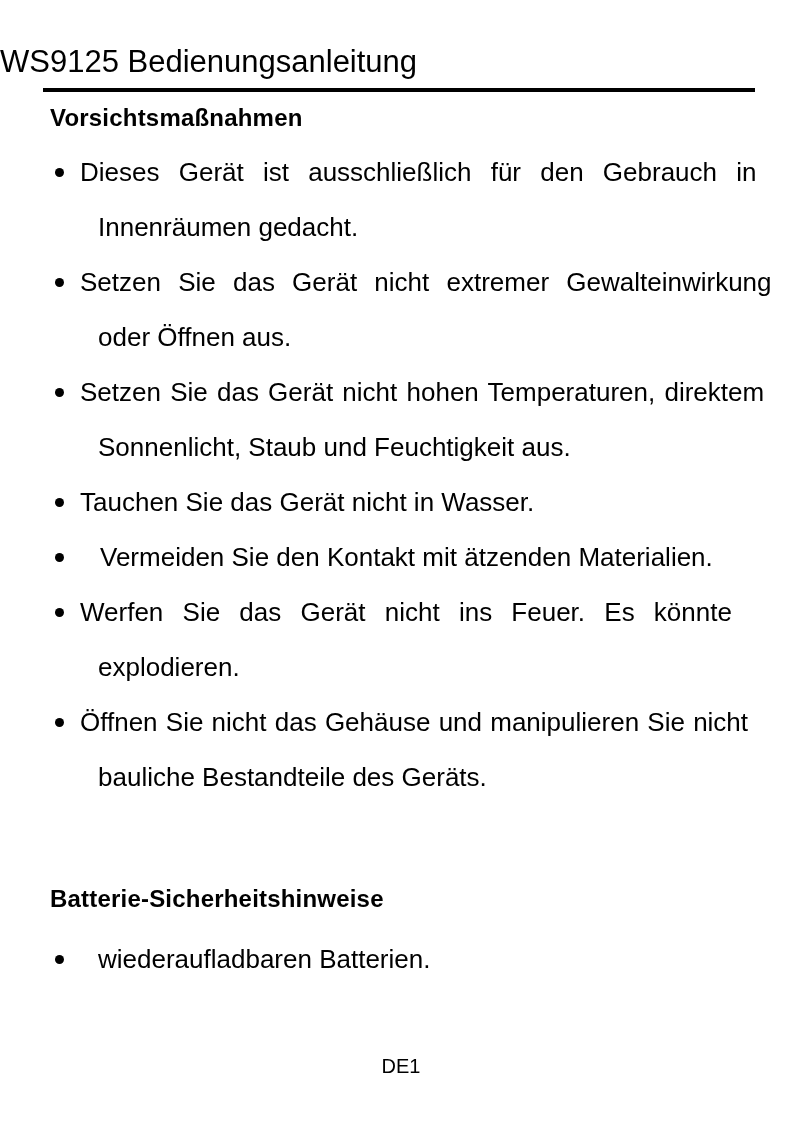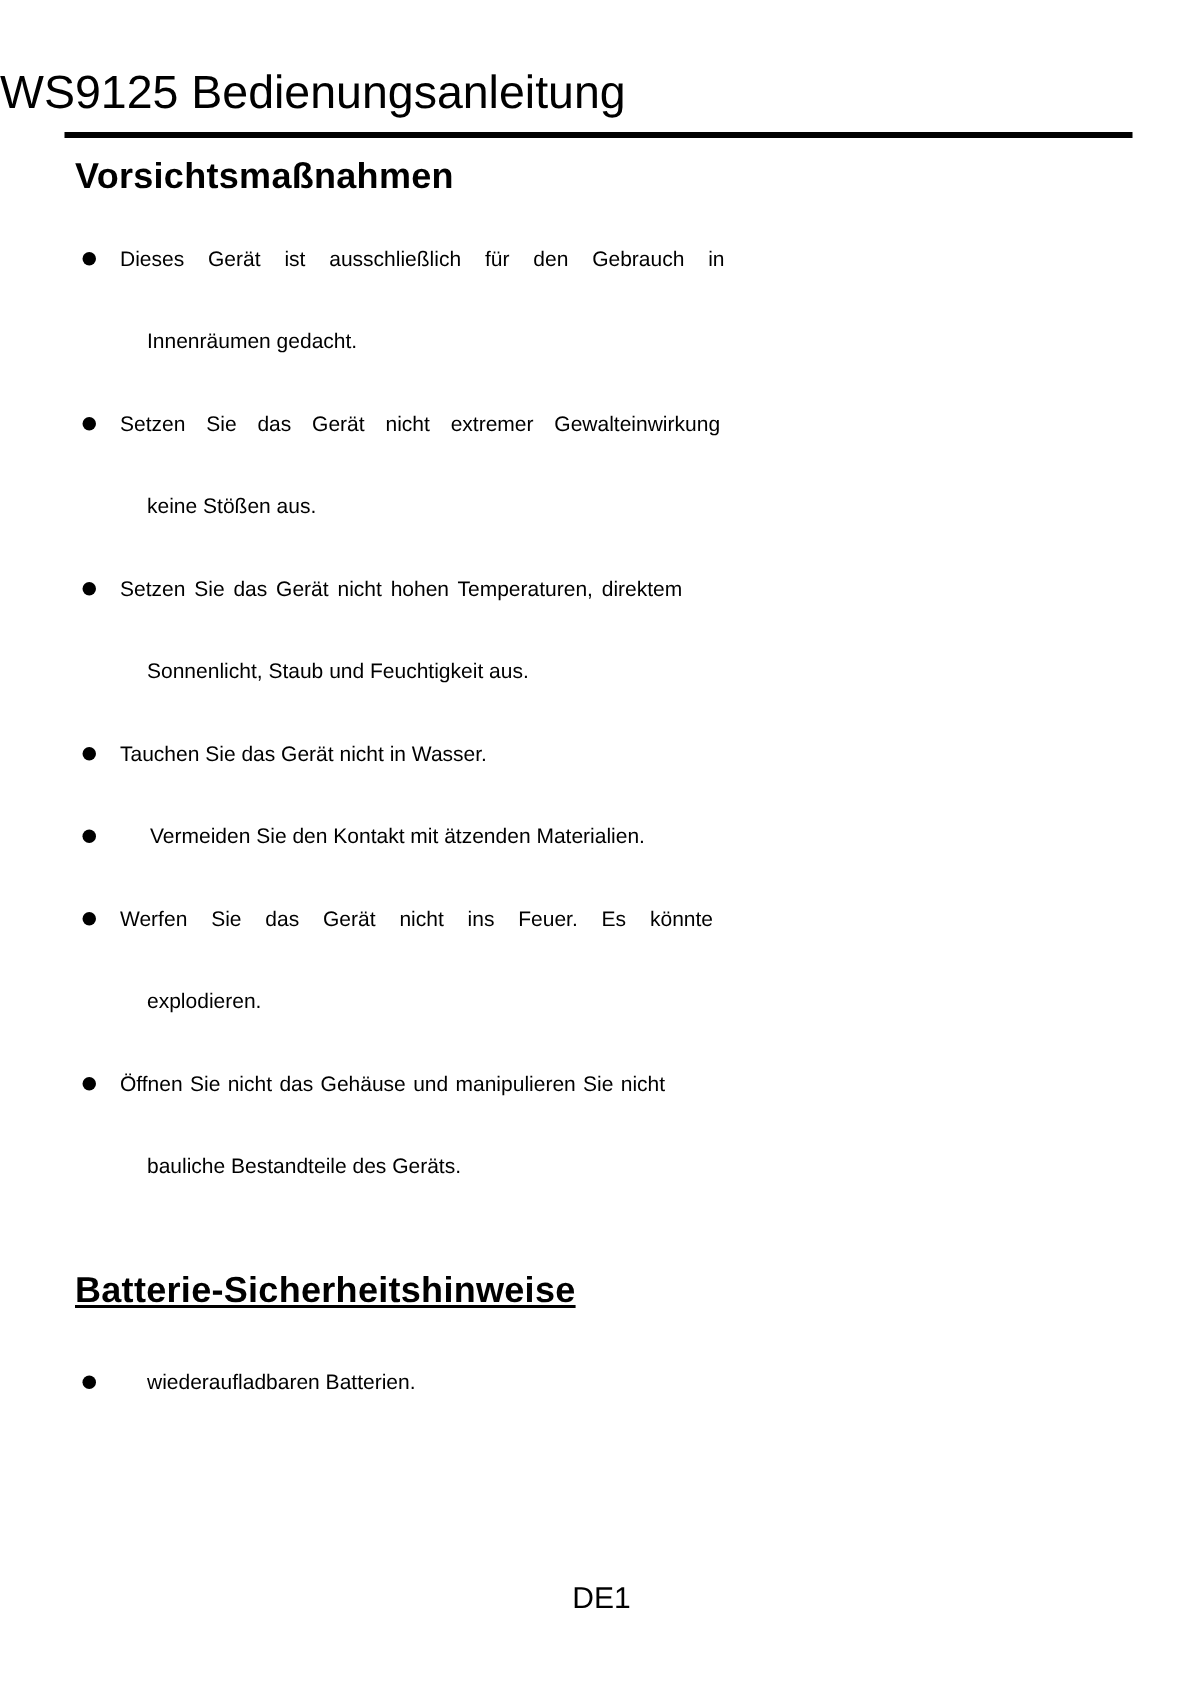--- a/index.html
+++ b/index.html
@@ -23,32 +23,32 @@
     width: 712px; height: 4px; background: #000000;
   }
 
   .content { position: absolute; top: 104px; left: 50px; width: 712px; }
 
   .heading {
     font-size: 24px; line-height: 28px; font-weight: 700;
     margin: 0; letter-spacing: 0.2px;
   }
   .list { margin-top: 13px; }
-  .heading.second { margin-top: 42px; text-decoration: underline; }
+  .heading.second { margin-top: 80px; }
   .list.second { margin-top: 19px; }
 
   .bullet { position: relative; }
   .dot {
     position: absolute; left: 5px; top: 23px;
     width: 9px; height: 9px; border-radius: 50%;
     background: #000000;
   }
   .line {
     height: 55px; line-height: 55px;
-    font-size: 14px; white-space: nowrap;
+    font-size: 26px; white-space: nowrap;
   }
   .l1 { margin-left: 30px; }
   .l1.more { margin-left: 50px; }
   .l2 { margin-left: 48px; }
 
   
   .ws1  { word-spacing: 1px; }
   .ws2  { word-spacing: 2px; }
   .ws10 { word-spacing: 10px; }
   .ws12 { word-spacing: 12px; }
@@ -75,21 +75,21 @@
 
       <div class="bullet">
         <span class="dot"></span>
         <div class="line l1 ws12">Dieses Gerät ist ausschließlich für den Gebrauch in</div>
         <div class="line l2">Innenräumen gedacht.</div>
       </div>
 
       <div class="bullet">
         <span class="dot"></span>
         <div class="line l1 ws10">Setzen Sie das Gerät nicht extremer Gewalteinwirkung</div>
-        <div class="line l2">keine Stößen aus.</div>
+        <div class="line l2">oder Öffnen aus.</div>
       </div>
 
       <div class="bullet">
         <span class="dot"></span>
         <div class="line l1 ws2">Setzen Sie das Gerät nicht hohen Temperaturen, direktem</div>
         <div class="line l2">Sonnenlicht, Staub und Feuchtigkeit aus.</div>
       </div>
 
       <div class="bullet">
         <span class="dot"></span>

